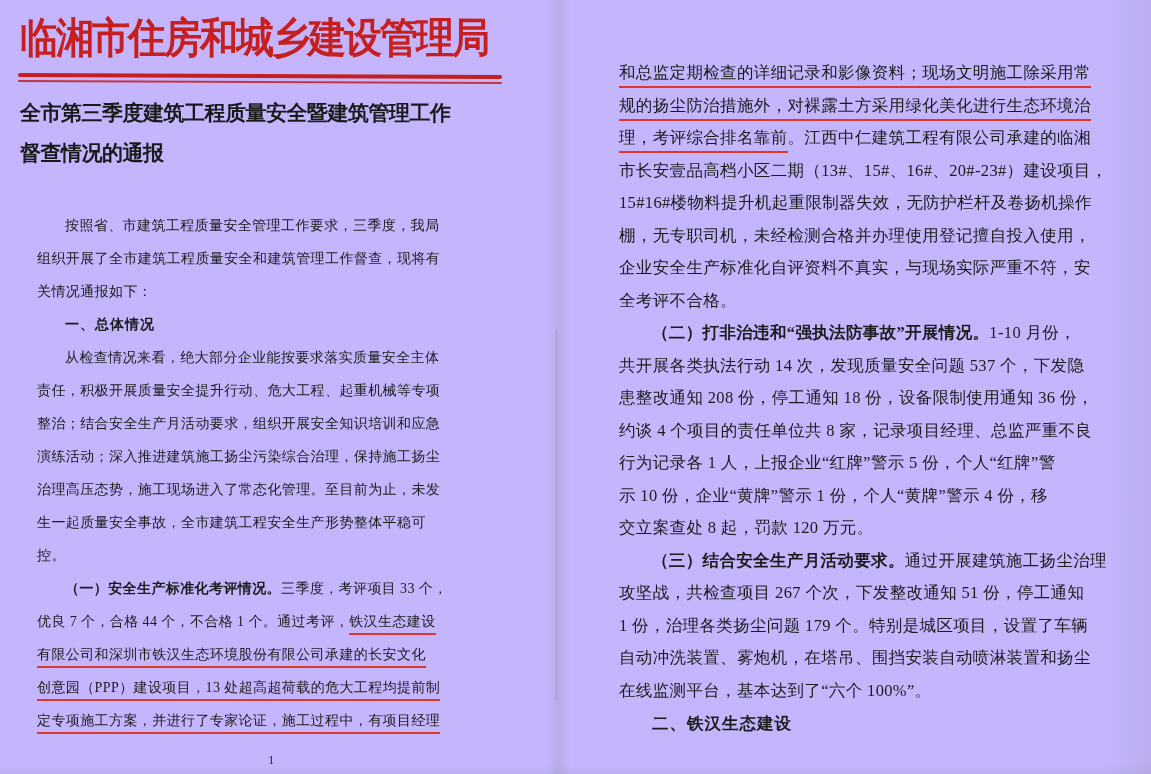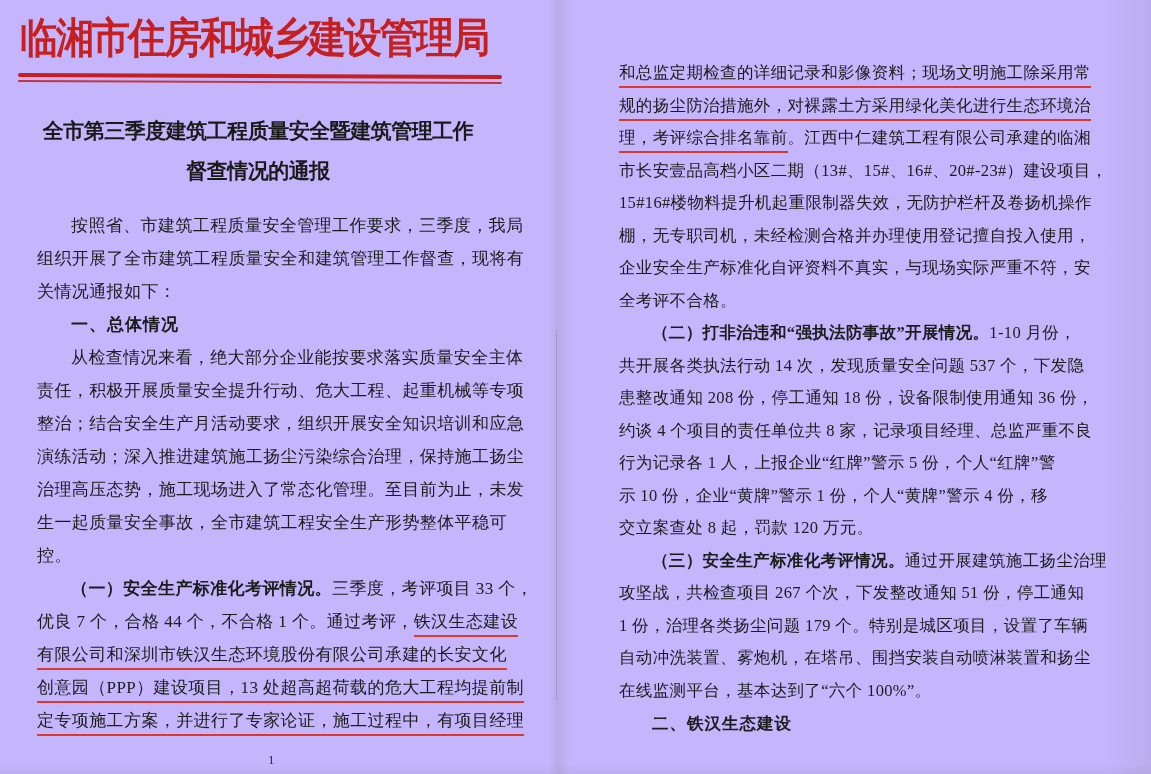--- a/index.html
+++ b/index.html
@@ -18,27 +18,27 @@
     font-size:38px;font-weight:700;letter-spacing:-2px;
     color:var(--red-head,#c51f1f);
     white-space:nowrap;
     transform:scaleY(1.10);
     transform-origin:top center;
   }
   .rule{position:absolute;left:18px;top:74px;width:484px;transform:rotate(0.25deg);}
   .rule-thick{height:4px;background:var(--red-head,#c51f1f);border-radius:2px;}
   .rule-thin{height:2px;margin-top:3px;background:var(--red-head,#c51f1f);opacity:.85;border-radius:1px;}
   .doc-title{
-    position:absolute;left:20px;top:111px;width:476px;
-    text-align:center;font-weight:700;
+    position:absolute;left:20px;top:93px;width:476px;
+    font-weight:700;
     font-size:21px;letter-spacing:-0.5px;line-height:40px;
     color:#1a1a1a;white-space:nowrap;
   }
   .body{position:absolute;white-space:nowrap;}
-  .body-left{left:37px;top:209px;width:490px;font-size:17px;letter-spacing:0.4px;line-height:33px;}
+  .body-left{left:37px;top:209px;width:490px;font-size:14px;letter-spacing:0.4px;line-height:33px;}
   .body-right{left:619px;top:57px;width:474px;font-size:16.5px;letter-spacing:0.35px;line-height:32.5px;}
   .line{white-space:nowrap;}
   .line.ind{text-indent:2em;}
   .seg.b{font-weight:700;}
   .seg.sans{font-family:"Liberation Sans",sans-serif;font-weight:700;letter-spacing:1px;}
   .seg.u{
     border-bottom:2px solid var(--red-line,#d93a2b);
     padding-bottom:4px;
   }
   .pageno{
@@ -113,21 +113,21 @@
       <div class="line"><span class="seg">棚，无专职司机，未经检测合格并办理使用登记擅自投入使用，</span></div>
       <div class="line"><span class="seg">企业安全生产标准化自评资料不真实，与现场实际严重不符，安</span></div>
       <div class="line"><span class="seg">全考评不合格。</span></div>
       <div class="line ind"><span class="seg b">（二）打非治违和“强执法防事故”开展情况。</span><span class="seg">1-10 月份，</span></div>
       <div class="line"><span class="seg">共开展各类执法行动 14 次，发现质量安全问题 537 个，下发隐</span></div>
       <div class="line"><span class="seg">患整改通知 208 份，停工通知 18 份，设备限制使用通知 36 份，</span></div>
       <div class="line"><span class="seg">约谈 4 个项目的责任单位共 8 家，记录项目经理、总监严重不良</span></div>
       <div class="line"><span class="seg">行为记录各 1 人，上报企业“红牌”警示 5 份，个人“红牌”警</span></div>
       <div class="line"><span class="seg">示 10 份，企业“黄牌”警示 1 份，个人“黄牌”警示 4 份，移</span></div>
       <div class="line"><span class="seg">交立案查处 8 起，罚款 120 万元。</span></div>
-      <div class="line ind"><span class="seg b">（三）安全生产标准化考评情况。</span><span class="seg">通过开展建筑施工扬尘治理</span></div>
+      <div class="line ind"><span class="seg b">（三）结合安全生产月活动要求。</span><span class="seg">通过开展建筑施工扬尘治理</span></div>
       <div class="line"><span class="seg">攻坚战，共检查项目 267 个次，下发整改通知 51 份，停工通知</span></div>
       <div class="line"><span class="seg">1 份，治理各类扬尘问题 179 个。特别是城区项目，设置了车辆</span></div>
       <div class="line"><span class="seg">自动冲洗装置、雾炮机，在塔吊、围挡安装自动喷淋装置和扬尘</span></div>
       <div class="line"><span class="seg">在线监测平台，基本达到了“六个 100%”。</span></div>
       <div class="line ind"><span class="seg sans">二、铁汉生态建设</span></div>
     </div>
 
   <div class="edge-right"></div>
   <div class="edge-bottom"></div>
 </div>

